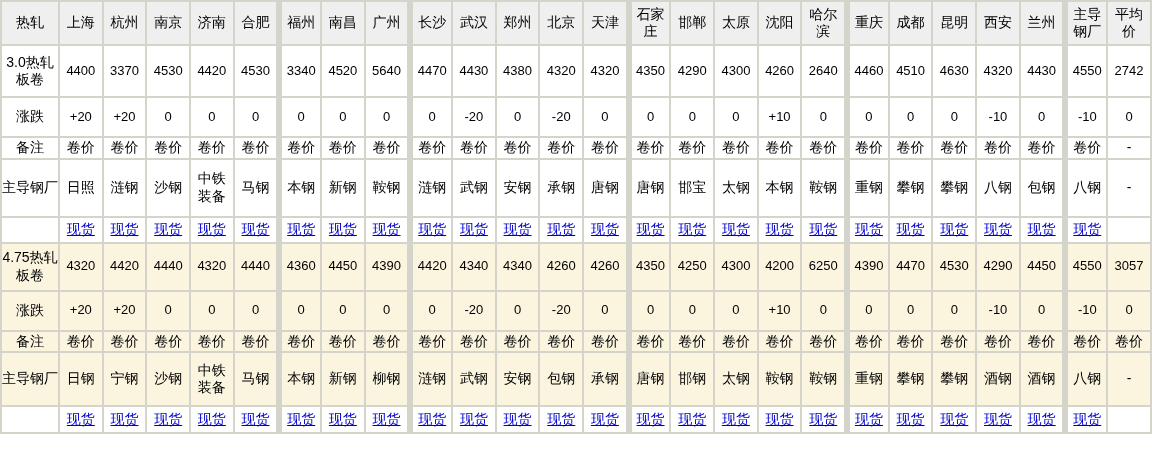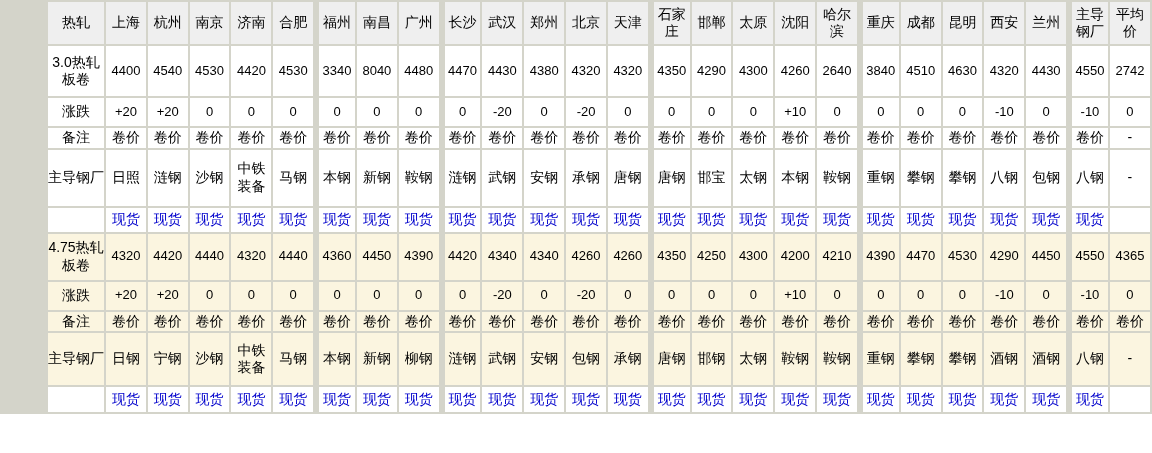--- a/index.html
+++ b/index.html
@@ -12,45 +12,44 @@
   }
   html,body{margin:0;padding:0;background:#ffffff;}
   body{font-family:"Liberation Sans","DejaVu Sans",sans-serif;}
   table.price-table{
     border-collapse:separate;
     border-spacing:2px;
     background:var(--grid);
     width:1152px;
     table-layout:fixed;
     margin:0;
-    padding-left:46px;
   }
   td,th{
     text-align:center;
     vertical-align:middle;
     padding:1px 0;
     font-weight:normal;
     font-size:14px;
     line-height:1.25;
     color:var(--text);
     overflow:hidden;
     word-break:break-all;
     box-sizing:border-box;
   }
   .hbg{background:var(--header-bg);}
   .bg1{background:var(--block1-bg);}
   .bg2{background:var(--block2-bg);}
   .bgs{background:#ffffff;}
   .gs{border-left:4px solid var(--grid);}  
   .num{font-size:13px;letter-spacing:0;}
-  .link{color:var(--link);cursor:pointer;}
+  .link{color:var(--link);text-decoration:underline;cursor:pointer;}
   tr.r-hdr    td,tr.r-hdr    th{height:42px;}
   tr.r-price1 td{height:50px;}
   tr.r-price2 td{height:46px;}
-  tr.r-change td{height:28px;}
+  tr.r-change td{height:38px;}
   tr.r-note   td{height:16px;}
   tr.r-mill1  td{height:56px;}
   tr.r-mill2  td{height:52px;}
   tr.r-spot1  td{height:24px;}
   tr.r-spot2  td{height:25px;}
 </style>
 </head>
 <body>
 
 <table class="price-table">
@@ -107,38 +106,38 @@
         <th class="hbg">成都</th>
         <th class="hbg">昆明</th>
         <th class="hbg">西安</th>
         <th class="hbg">兰州</th>
         <th class="hbg gs">主导钢厂</th>
         <th class="hbg">平均价</th>
       </tr>
       <tr class="r-price1">
         <td class="bg1">3.0热轧板卷</td>
         <td class="bg1 num">4400</td>
-        <td class="bg1 num">4540</td>
+        <td class="bg1 num">3370</td>
         <td class="bg1 num">4530</td>
         <td class="bg1 num">4420</td>
         <td class="bg1 num">4530</td>
         <td class="bg1 num gs">3340</td>
-        <td class="bg1 num">8040</td>
-        <td class="bg1 num">4480</td>
+        <td class="bg1 num">4520</td>
+        <td class="bg1 num">5640</td>
         <td class="bg1 num gs">4470</td>
         <td class="bg1 num">4430</td>
         <td class="bg1 num">4380</td>
         <td class="bg1 num">4320</td>
         <td class="bg1 num">4320</td>
         <td class="bg1 num gs">4350</td>
         <td class="bg1 num">4290</td>
         <td class="bg1 num">4300</td>
         <td class="bg1 num">4260</td>
         <td class="bg1 num">2640</td>
-        <td class="bg1 num gs">3840</td>
+        <td class="bg1 num gs">4460</td>
         <td class="bg1 num">4510</td>
         <td class="bg1 num">4630</td>
         <td class="bg1 num">4320</td>
         <td class="bg1 num">4430</td>
         <td class="bg1 num gs">4550</td>
         <td class="bg1 num">2742</td>
       </tr>
       <tr class="r-change">
         <td class="bg1">涨跌</td>
         <td class="bg1 num">+20</td>
@@ -263,28 +262,28 @@
         <td class="bg2 num">4390</td>
         <td class="bg2 num gs">4420</td>
         <td class="bg2 num">4340</td>
         <td class="bg2 num">4340</td>
         <td class="bg2 num">4260</td>
         <td class="bg2 num">4260</td>
         <td class="bg2 num gs">4350</td>
         <td class="bg2 num">4250</td>
         <td class="bg2 num">4300</td>
         <td class="bg2 num">4200</td>
-        <td class="bg2 num">4210</td>
+        <td class="bg2 num">6250</td>
         <td class="bg2 num gs">4390</td>
         <td class="bg2 num">4470</td>
         <td class="bg2 num">4530</td>
         <td class="bg2 num">4290</td>
         <td class="bg2 num">4450</td>
         <td class="bg2 num gs">4550</td>
-        <td class="bg2 num">4365</td>
+        <td class="bg2 num">3057</td>
       </tr>
       <tr class="r-change">
         <td class="bg2">涨跌</td>
         <td class="bg2 num">+20</td>
         <td class="bg2 num">+20</td>
         <td class="bg2 num">0</td>
         <td class="bg2 num">0</td>
         <td class="bg2 num">0</td>
         <td class="bg2 num gs">0</td>
         <td class="bg2 num">0</td>

